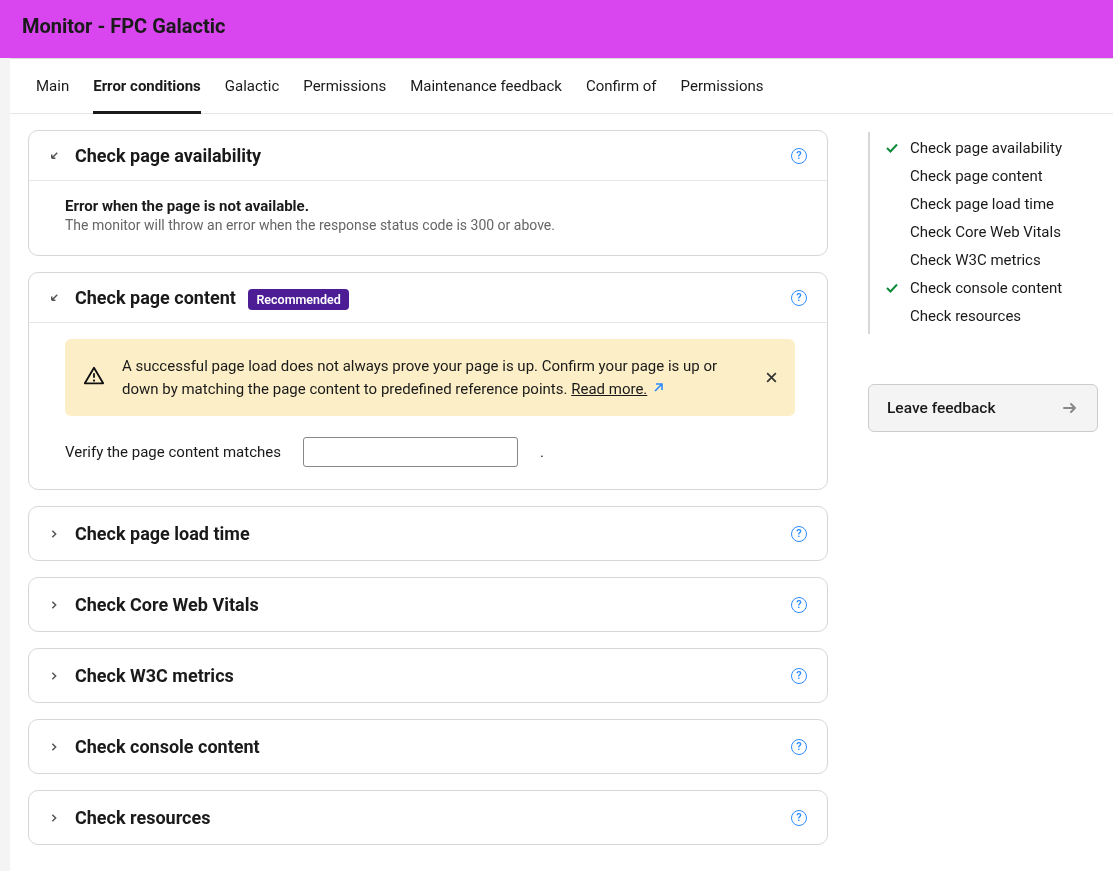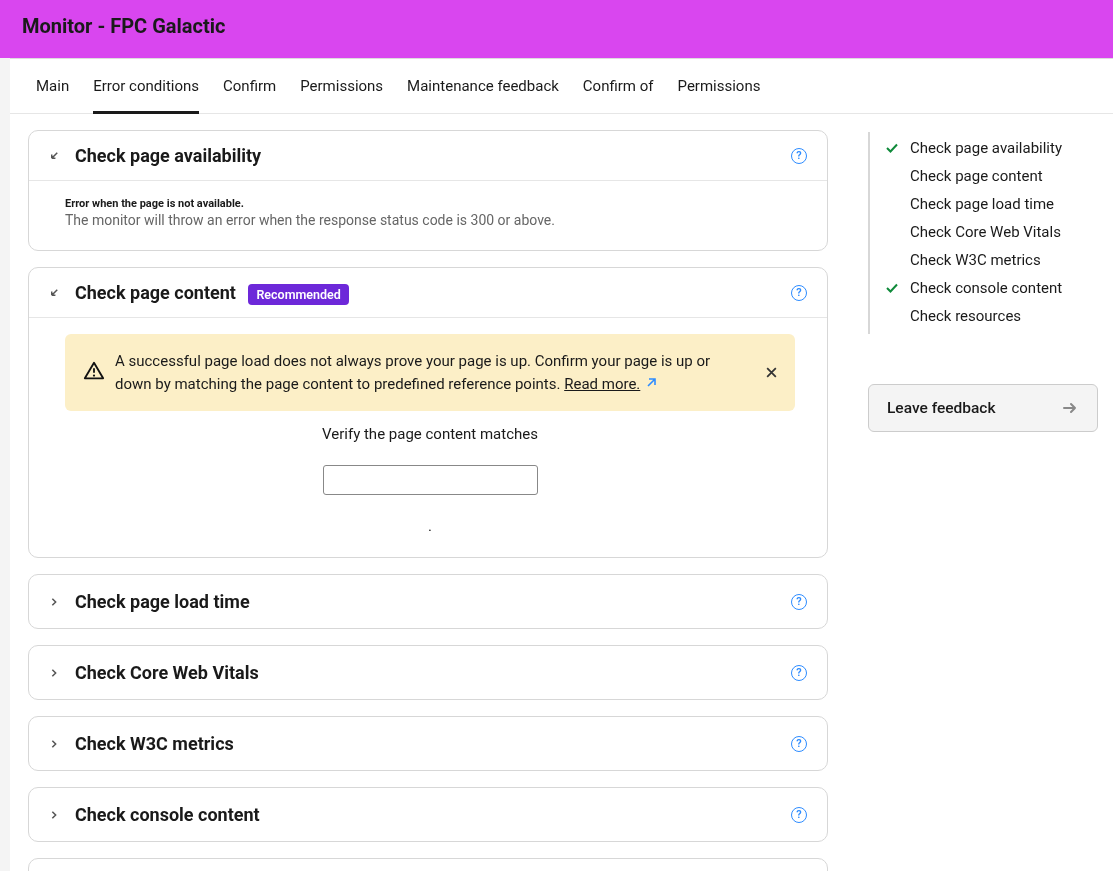--- a/index.html
+++ b/index.html
@@ -33,21 +33,21 @@
   }
   .tab {
     padding: 18px 0 16px;
     font-size: 15px;
     color: #1a1a1a;
     cursor: pointer;
     border-bottom: 3px solid transparent;
     margin-bottom: -1px;
   }
   .tab.active {
-    font-weight: 400;
+    font-weight: 700;
     border-bottom-color: #1a1a1a;
   }
   .body-cols {
     display: flex;
     padding: 16px 18px 40px 18px;
     gap: 40px;
   }
   .main-col {
     flex: 0 0 800px;
     max-width: 800px;
@@ -74,21 +74,21 @@
     width: 14px; height: 14px;
     display: inline-flex; align-items: center; justify-content: center;
     color: #666;
   }
   .card-title {
     font-size: 18px;
     font-weight: 700;
     flex: 1;
   }
   .badge {
-    background: #6d28d9;
+    background: #4c1d95;
     color: #fff;
     font-size: 12.5px;
     font-weight: 600;
     padding: 3px 8px;
     border-radius: 4px;
     margin-left: 8px;
     vertical-align: middle;
   }
   .help-icon {
     width: 16px; height: 16px;
@@ -97,42 +97,42 @@
     border-radius: 50%;
     display: inline-flex; align-items: center; justify-content: center;
     font-size: 11px;
     font-weight: 600;
     cursor: pointer;
   }
   .card-body {
     border-top: 1px solid #e6e6e6;
     padding: 16px 32px 22px 36px;
   }
-  .err-title { font-weight: 700; font-size: 11px; margin-bottom: 2px; }
+  .err-title { font-weight: 700; font-size: 15px; margin-bottom: 2px; }
   .err-sub { color: #666; font-size: 14px; }
   .alert {
     background: #fcefc7;
     border-radius: 6px;
     padding: 16px 48px 16px 18px;
     display: flex;
     align-items: flex-start;
-    gap: 10px;
+    gap: 17px;
     position: relative;
-    margin-bottom: 14px;
+    margin-bottom: 21px;
     line-height: 1.5;
     font-size: 15px;
   }
   .alert-close {
     position: absolute; right: 14px; top: 50%; transform: translateY(-50%);
     font-size: 16px; cursor: pointer; color: #333;
     width: 20px; height: 20px; display:flex; align-items:center; justify-content:center;
   }
   .readmore { text-decoration: underline; cursor: pointer; }
   .ext-icon { color: #2d8cff; font-size: 12px; margin-left: 2px; }
-  .verify-row { font-size: 15px; display:flex; align-items:center; gap:22px;flex-direction:column; }
+  .verify-row { font-size: 15px; display:flex; align-items:center; gap:22px; }
   .verify-input {
     border: 1px solid #888;
     border-radius: 3px;
     height: 30px;
     width: 215px;
     padding: 2px 6px;
     font-size: 14px;
   }
   
   .side-nav {
@@ -170,21 +170,21 @@
 <body>
 
 <div class="topbar">
   <div class="page-title">Monitor - FPC Galactic</div>
 </div>
 
 <div class="content-wrap">
   <div class="tabs">
     <div class="tab">Main</div>
     <div class="tab active">Error conditions</div>
-    <div class="tab">Confirm</div>
+    <div class="tab">Galactic</div>
     <div class="tab">Permissions</div>
     <div class="tab">Maintenance feedback</div>
     <div class="tab">Confirm of</div>
     <div class="tab">Permissions</div>
   </div>
 
   <div class="body-cols">
     <div class="main-col">
 
       <div class="card">

